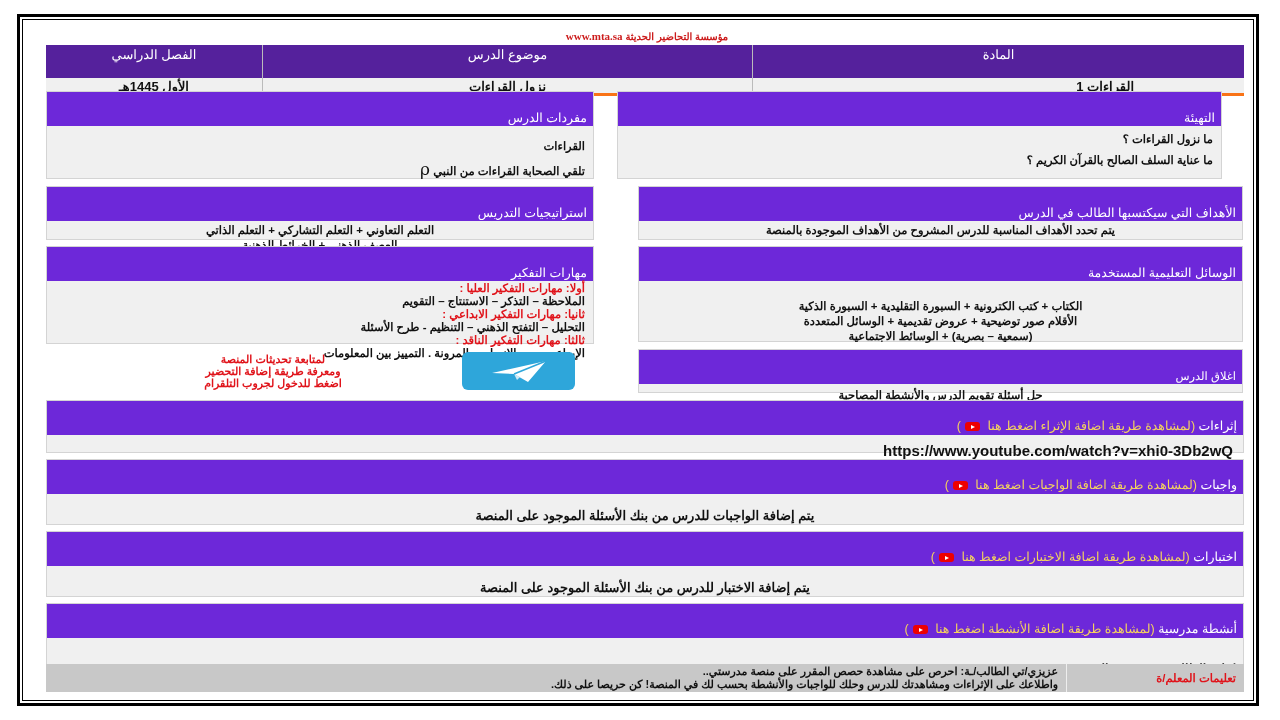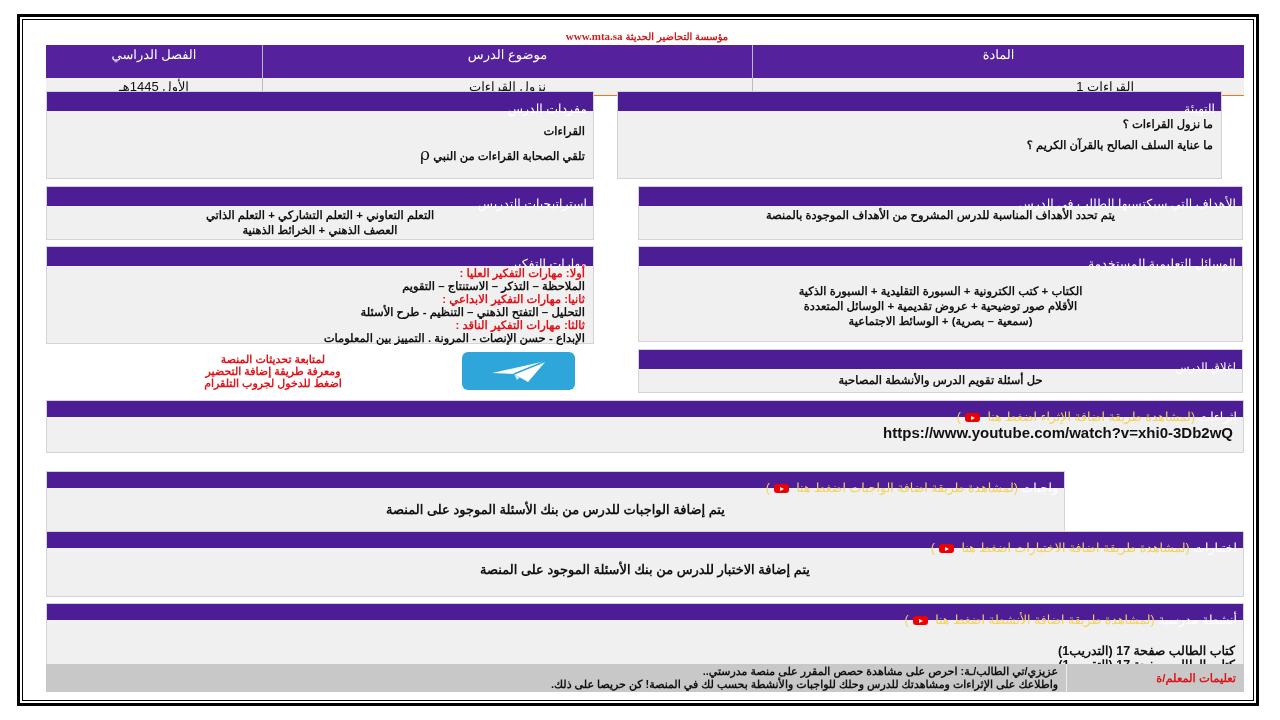--- a/index.html
+++ b/index.html
@@ -17,23 +17,23 @@
   .brand {
     left: 0; right: 0; top: 10px; text-align: center; color: #cc1c1c;
     font-size: 10px; font-weight: bold; direction: rtl;
     font-family: "Liberation Sans", sans-serif;
   }
   .brand .url { font-family: "Liberation Serif", serif; font-size: 11px; margin-left: 18px; }
   .hdr-table { left: 23px; top: 25px; width: 1198px; direction: rtl; display: flex; }
   .hdr-col { display: flex; flex-direction: column; border-left: 1px solid #bbb; }
   .hdr-col:last-child { border-left: none; }
   .hdr-title { background: #55219c; color: #fff; height: 33px; line-height: 20px; text-align: center; font-size: 13px; font-family: "Liberation Sans", sans-serif; }
-  .hdr-val { background: #f0f0f0; height: 18px; line-height: 18px; text-align: center; font-size: 13px; font-weight: normal; color: #111; border-bottom: 1px solid #f97316; font-family: "Liberation Sans", sans-serif; }
+  .hdr-val { background: #f0f0f0; height: 18px; line-height: 18px; text-align: center; font-size: 13px; font-weight: bold; color: #111; border-bottom: 3px solid #f97316; font-family: "Liberation Sans", sans-serif; }
   .box { position: absolute; direction: rtl; background: #f0f0f0; border: 1px solid #d4d4d4; }
-  .box-title { background: #4c1d95; color: #fff; height: 19px; line-height: 19px; padding: 8px 6px; font-size: 12.5px; font-family: "Liberation Sans", sans-serif; }
+  .box-title { background: #6d28d9; color: #fff; height: 19px; line-height: 19px; padding: 17px 6px; font-size: 12.5px; font-family: "Liberation Sans", sans-serif; }
   .box-body { padding: 4px 8px; font-size: 11.5px; font-weight: bold; color: #111; font-family: "Liberation Sans", sans-serif; line-height: 15px; }
   .center { text-align: center; }
   .red { color: #e0141b; }
   .rho { font-family: "DejaVu Serif", serif; font-size: 17px; font-weight: normal; }
   .yt { display: inline-block; width: 15px; height: 9px; background: #e00; border-radius: 3px; vertical-align: middle; position: relative; margin: 0 4px; }
   .yt::after { content: ""; position: absolute; left: 6px; top: 2.5px; border-left: 4px solid #fff; border-top: 2px solid transparent; border-bottom: 2px solid transparent; }
   .yellow { color: #f4d35e; }
   .tg {
     left: 439px; top: 332px; width: 113px; height: 38px; background: #2ea6da;
     border-radius: 6px;
@@ -138,21 +138,21 @@
     </div>
 
     <div class="box" style="left:23px;top:380px;width:1198px;height:53px">
       <div class="box-title" style="height:16px;line-height:16px">
         <span>إثراءات</span>
         <span class="yellow">(<span>لمشاهدة طريقة اضافة الإثراء اضغط هنا</span> <span class="yt"></span>)</span>
       </div>
       <div class="box-body" style="font-size:15px;padding-top:8px;padding-right:10px;font-family:'Liberation Sans',sans-serif">https://www.youtube.com/watch?v=xhi0-3Db2wQ</div>
     </div>
 
-    <div class="box" style="left:23px;top:451px;width:1019px;height:66px">
+    <div class="box" style="left:23px;top:439px;width:1198px;height:66px">
       <div class="box-title" style="height:16px;line-height:16px">
         <span>واجبات</span>
         <span class="yellow">(<span>لمشاهدة طريقة اضافة الواجبات اضغط هنا</span> <span class="yt"></span>)</span>
       </div>
       <div class="box-body center" style="font-size:13px;padding-top:14px">يتم إضافة الواجبات للدرس من بنك الأسئلة الموجود على المنصة</div>
     </div>
 
     <div class="box" style="left:23px;top:511px;width:1198px;height:66px">
       <div class="box-title" style="height:16px;line-height:16px">
         <span>اختبارات</span>

